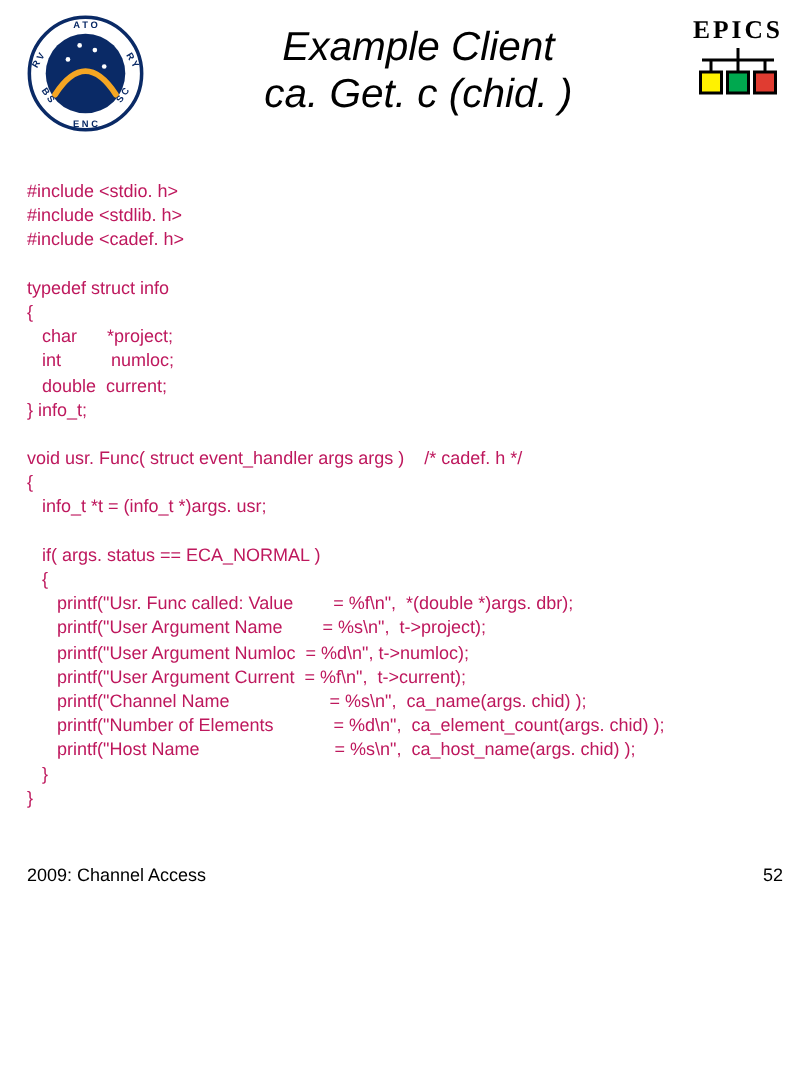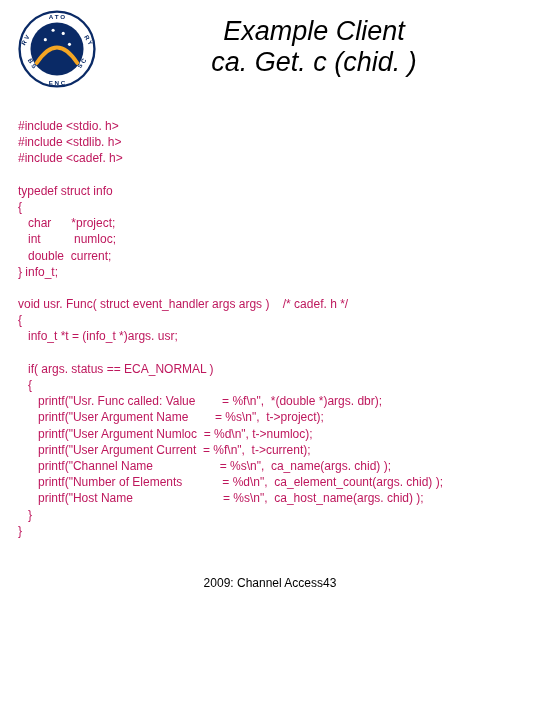--- a/index.html
+++ b/index.html
@@ -58,21 +58,21 @@
     white-space: pre;
     color: #be185d;
     margin-top: 26px;
   }
   .footer {
     position: absolute;
     bottom: 26px;
     left: 18px;
     right: 18px;
     display: flex;
-    justify-content: center;
+    justify-content: space-between;
     font-size: 12px;
     color: #000;
   }
 </style>
 </head>
 <body>
 
 <div class="slide">
 
   <div class="header">
@@ -94,20 +94,33 @@
           <text x="50" y="96" text-anchor="middle">E N C</text>
         </g>
       </svg>
     </div>
 
     <div class="title-block">
       <div class="title">Example Client</div>
       <div class="title">ca. Get. c (chid. )</div>
     </div>
 
+    <div class="epics-block">
+      <div class="epics-label">EPICS</div>
+      <svg width="56" height="34" viewBox="0 0 56 34">
+        <line x1="28" y1="0" x2="28" y2="8" stroke="#000" stroke-width="2"></line>
+        <line x1="4" y1="8" x2="52" y2="8" stroke="#000" stroke-width="2"></line>
+        <line x1="10" y1="8" x2="10" y2="16" stroke="#000" stroke-width="2"></line>
+        <line x1="28" y1="8" x2="28" y2="16" stroke="#000" stroke-width="2"></line>
+        <line x1="46" y1="8" x2="46" y2="16" stroke="#000" stroke-width="2"></line>
+        <rect x="3" y="16" width="14" height="14" fill="#fff200" stroke="#000" stroke-width="2"></rect>
+        <rect x="21" y="16" width="14" height="14" fill="#00a84f" stroke="#000" stroke-width="2"></rect>
+        <rect x="39" y="16" width="14" height="14" fill="#e03c31" stroke="#000" stroke-width="2"></rect>
+      </svg>
+    </div>
   </div>
 
   <div class="code">#include &lt;stdio. h&gt;
 #include &lt;stdlib. h&gt;
 #include &lt;cadef. h&gt;
 
 typedef struct info
 {
    char      *project;
    int          numloc;
@@ -125,16 +138,16 @@
       printf("User Argument Numloc  = %d\n", t-&gt;numloc);
       printf("User Argument Current  = %f\n",  t-&gt;current);
       printf("Channel Name                    = %s\n",  ca_name(args. chid) );
       printf("Number of Elements            = %d\n",  ca_element_count(args. chid) );
       printf("Host Name                           = %s\n",  ca_host_name(args. chid) );
    }
 }</div>
 
   <div class="footer">
     <span>2009: Channel Access</span>
-    <span>43</span>
+    <span>52</span>
   </div>
 
 </div>
 
 </body></html>

